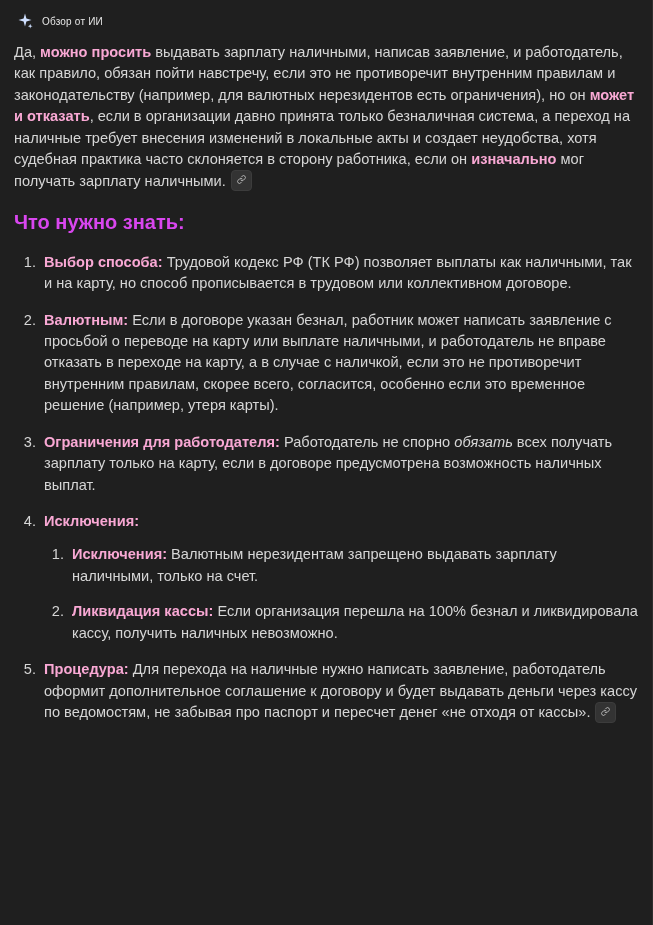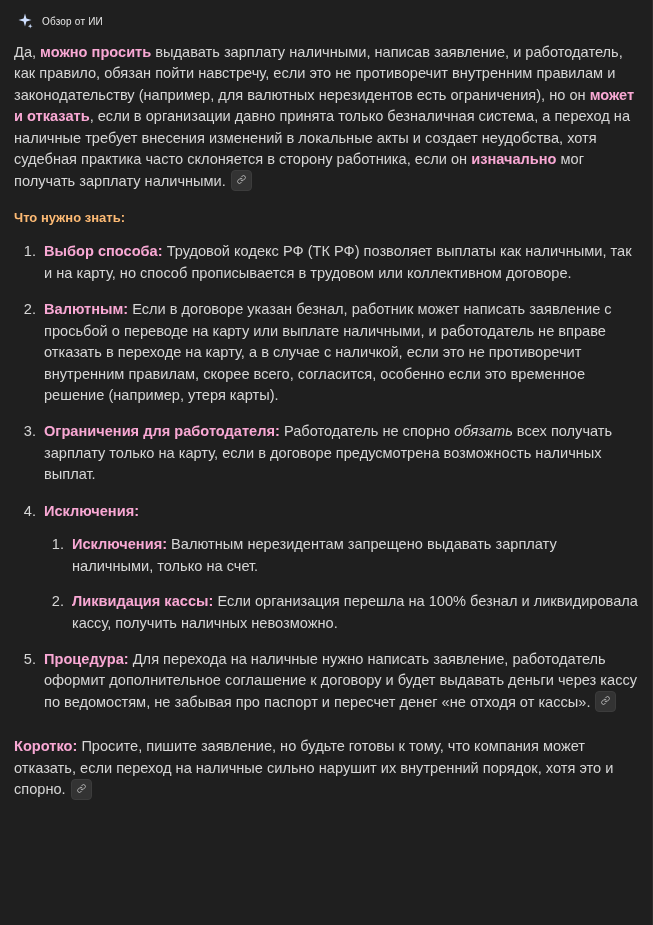--- a/index.html
+++ b/index.html
@@ -44,23 +44,23 @@
     line-height: 1.47;
     color: #d6d6d6;
   }
   p.para {
     margin: 0 0 16px 0;
   }
   b, strong { color: #f9a8d4; font-weight: bold; }
   i, em { }
   .section-title {
     font-weight: bold;
-    color: #fdba74;
+    color: #d946ef;
     margin: 0 0 14px 0;
-    font-size: 13px;
+    font-size: 20px;
   }
   ol.outer {
     margin: 0 0 23px 0;
     padding-left: 26px;
   }
   ol.outer > li {
     margin-bottom: 15px;
     padding-left: 4px;
   }
   ol.inner {
@@ -147,21 +147,15 @@
 
       <li>
         <b>Процедура:</b><span> Для перехода на наличные нужно написать заявление, работодатель оформит дополнительное соглашение к договору и будет выдавать деньги через кассу по ведомостям, не забывая про паспорт и пересчет денег «не отходя от кассы».</span><span class="ref"><svg width="11" height="11" viewBox="0 0 24 24" aria-hidden="true">
               <path d="M10.6 13.4a4 4 0 0 0 5.7 0l3-3a4 4 0 1 0-5.7-5.7l-1.5 1.5" fill="none" stroke="#bdbdbd" stroke-width="2" stroke-linecap="round"></path>
               <path d="M13.4 10.6a4 4 0 0 0-5.7 0l-3 3a4 4 0 1 0 5.7 5.7l1.5-1.5" fill="none" stroke="#bdbdbd" stroke-width="2" stroke-linecap="round"></path>
             </svg></span>
       </li>
 
     </ol>
 
-    <p class="para short-block">
-      <b>Коротко:</b><span> Просите, пишите заявление, но будьте готовы к тому, что компания может отказать, если переход на наличные сильно нарушит их внутренний порядок, хотя это и спорно.</span><span class="ref"><svg width="11" height="11" viewBox="0 0 24 24" aria-hidden="true">
-            <path d="M10.6 13.4a4 4 0 0 0 5.7 0l3-3a4 4 0 1 0-5.7-5.7l-1.5 1.5" fill="none" stroke="#bdbdbd" stroke-width="2" stroke-linecap="round"></path>
-            <path d="M13.4 10.6a4 4 0 0 0-5.7 0l-3 3a4 4 0 1 0 5.7 5.7l1.5-1.5" fill="none" stroke="#bdbdbd" stroke-width="2" stroke-linecap="round"></path>
-          </svg></span>
-    </p>
 
   </div>
 </div>
 
 </body></html>

